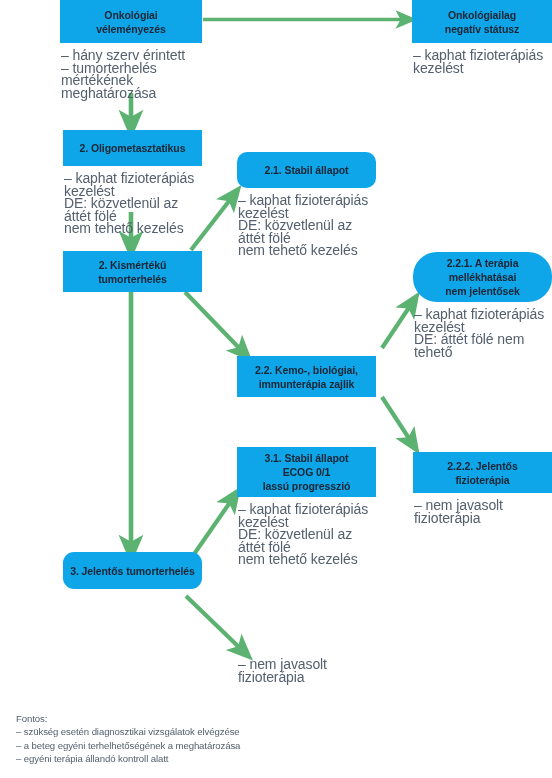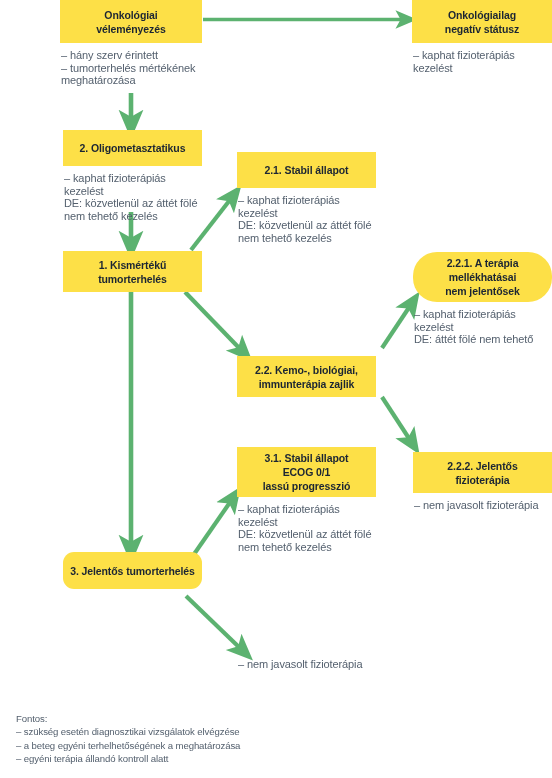--- a/index.html
+++ b/index.html
@@ -31,38 +31,38 @@
     height: 778px;
     z-index: 1;
   }
 
   .node {
     position: absolute;
     z-index: 2;
   }
 
   .node-box {
-    background: #fde047;
+    background: #0ea5e9;
     box-sizing: border-box;
     display: flex;
     align-items: center;
     justify-content: center;
     text-align: center;
     color: #1b2533;
     font-weight: bold;
     font-size: 10.5px;
     line-height: 14px;
     padding: 5px 6px;
     letter-spacing: -0.1px;
   }
 
   .node-notes {
     margin-top: 6px;
     color: #54606e;
-    font-size: 11px;
+    font-size: 14px;
     line-height: 12.6px;
     letter-spacing: -0.1px;
     white-space: pre-line;
     text-align: left;
     padding-left: 1px;
   }
 
   .footer {
     position: absolute;
     left: 4px;
@@ -125,28 +125,28 @@
   </div>
 
   <div class="node" style="left:63px; top:130px; width:139px;">
     <div class="node-box" style="height:36px; white-space:pre-line;">2. Oligometasztatikus</div>
     <div class="node-notes">– kaphat fizioterápiás kezelést
    DE: közvetlenül az áttét fölé
    nem tehető kezelés</div>
   </div>
 
   <div class="node" style="left:237px; top:152px; width:139px;">
-    <div class="node-box" style="height:36px; white-space:pre-line;">2.1. Stabil állapot</div>
+    <div class="node-box" style="height:36px; white-space:pre-line;border-radius:10px;">2.1. Stabil állapot</div>
     <div class="node-notes">– kaphat fizioterápiás kezelést
    DE: közvetlenül az áttét fölé
    nem tehető kezelés</div>
   </div>
 
   <div class="node" style="left:63px; top:251px; width:139px;">
-    <div class="node-box" style="height:41px; white-space:pre-line;">1. Kismértékű
+    <div class="node-box" style="height:41px; white-space:pre-line;">2. Kismértékű
 tumorterhelés</div>
   </div>
 
   <div class="node" style="left:413px; top:252px; width:139px;">
     <div class="node-box" style="height:50px; white-space:pre-line;border-radius:24px;">2.2.1. A terápia
 mellékhatásai
 nem jelentősek</div>
     <div class="node-notes">– kaphat fizioterápiás kezelést
    DE: áttét fölé nem tehető</div>
   </div>

